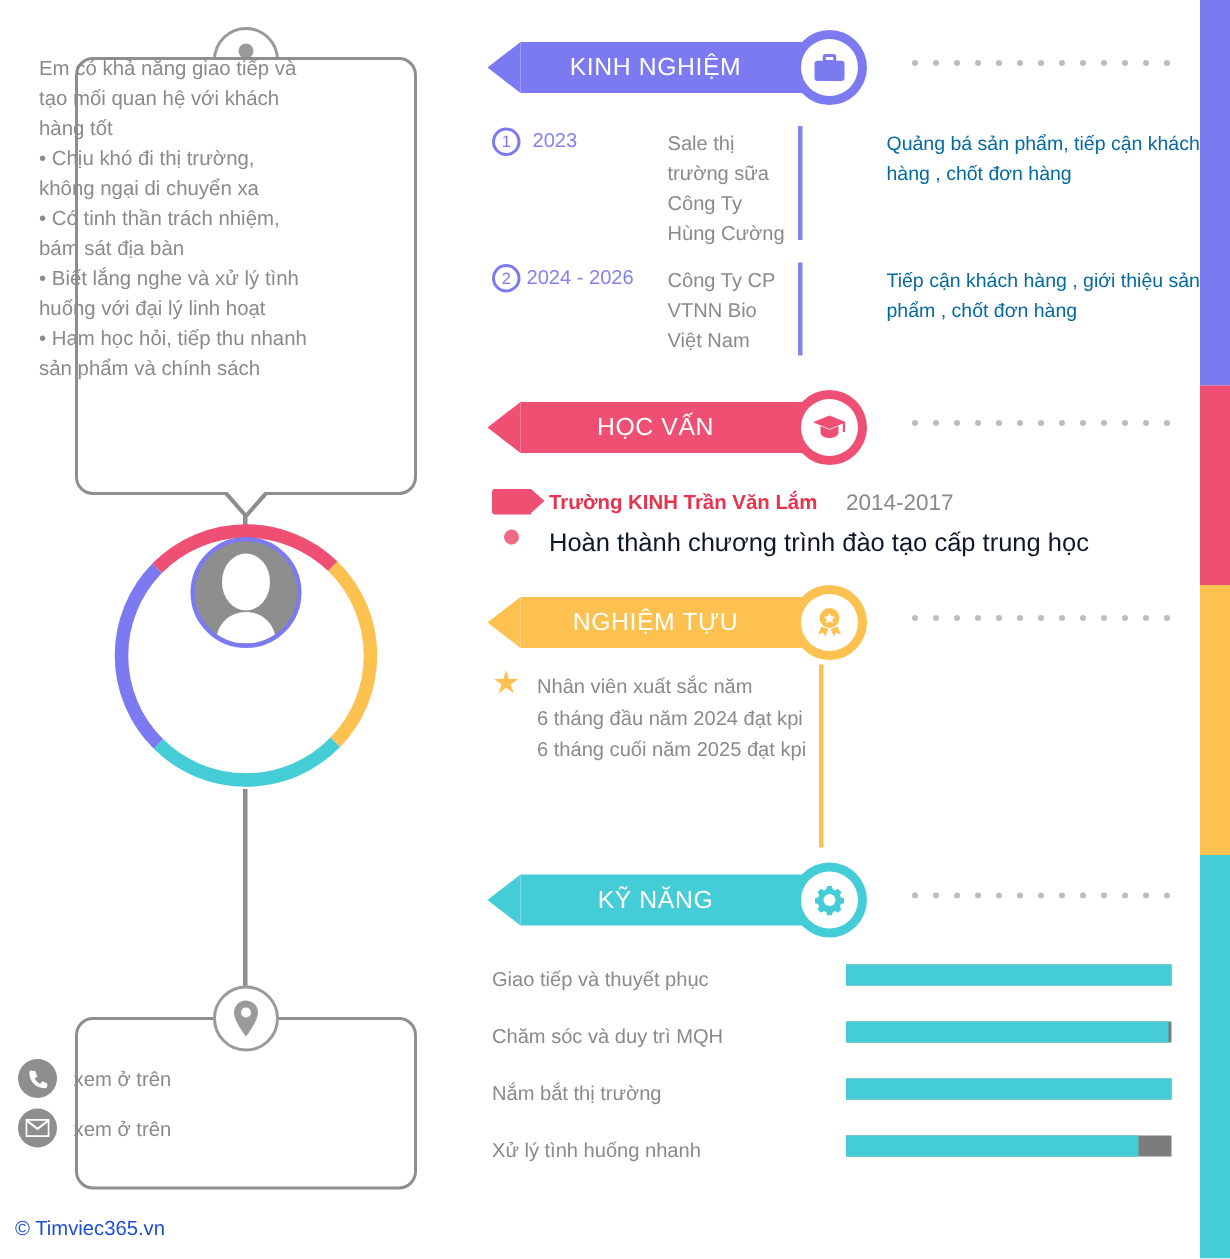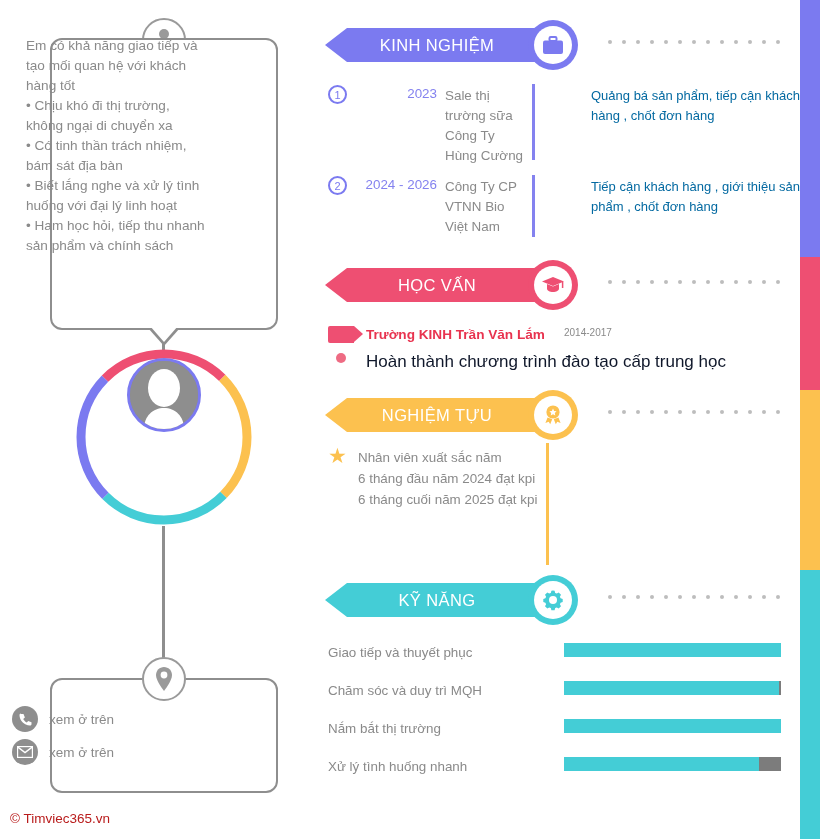--- a/index.html
+++ b/index.html
@@ -87,21 +87,21 @@
     position: absolute; left: 12px; display: flex; align-items: center; gap: 11px;
   }
   .contact-ico {
     width: 26px; height: 26px; border-radius: 50%; background: #8e8e8e;
     display: flex; align-items: center; justify-content: center; flex: none;
   }
   .contact-val { font-size: 13.5px; color: #8a8a8a; }
 
   .footer {
     position: absolute; left: 10px; top: 811px;
-    font-size: 13.5px; color: #b91c1c;
+    font-size: 13.5px; color: #1d4ed8;
   }
 
   
   .right-col { position: absolute; left: 325px; top: 0; width: 470px; height: 839px; }
 
   .sec-header { position: absolute; left: 0; height: 48px; }
   .ribbon {
     position: absolute; left: 0; top: 8px; height: 34px; width: 228px;
   }
   .ribbon-body {
@@ -133,21 +133,21 @@
 
   
   .exp-row { position: absolute; left: 0; }
   .exp-num {
     position: absolute; left: 3px; width: 19px; height: 19px;
     border-radius: 50%; border: 2px solid #7b7af0;
     color: #7b7af0; font-size: 11px;
     display: flex; align-items: center; justify-content: center;
   }
   .exp-date {
-    position: absolute; color: #8482ef; font-size: 13.4px; text-align: right;
+    position: absolute; color: #8482ef; font-size: 13.4px; text-align: left;
   }
   .exp-title {
     position: absolute; color: #8a8a8a; font-size: 13.4px; line-height: 20px;
     white-space: pre-line;
   }
   .exp-sep { position: absolute; width: 3px; background: #8482ef; }
   .exp-desc {
     position: absolute; color: #0369a1; font-size: 13px; line-height: 20px;
     width: 232px;
     margin-left: 40px;
@@ -159,21 +159,21 @@
     background: #ee4f72; border-radius: 2px 0 0 2px;
   }
   .edu-flag::after {
     content: ""; position: absolute; left: 26px; top: 0;
     width: 0; height: 0;
     border-top: 8.5px solid transparent;
     border-bottom: 8.5px solid transparent;
     border-left: 9px solid #ee4f72;
   }
   .edu-school { position: absolute; color: #e8334f; font-size: 13.6px; font-weight: bold; }
-  .edu-years { position: absolute; color: #8a8a8a; font-size: 10px; }
+  .edu-years { position: absolute; color: #8a8a8a; font-size: 15px; }
   .edu-dot {
     position: absolute; left: 11px; width: 10px; height: 10px;
     border-radius: 50%; background: #ee6b83;
   }
   .edu-note { position: absolute; color: #0f172a; font-size: 17px; }
 
   
   .ach-star { position: absolute; left: 3px; color: #fcc14f; font-size: 21px; line-height: 1; }
   .ach-text {
     position: absolute; color: #8a8a8a; font-size: 13.4px; line-height: 21px;

